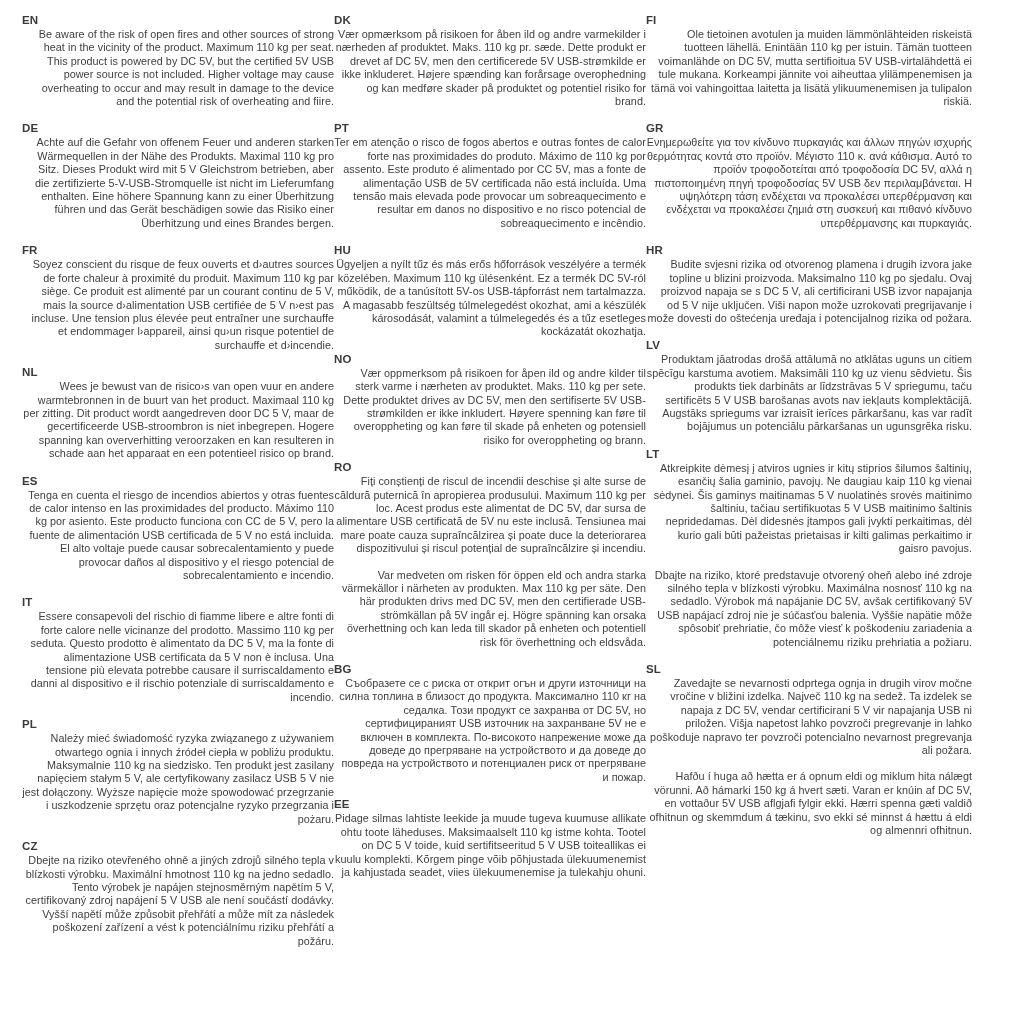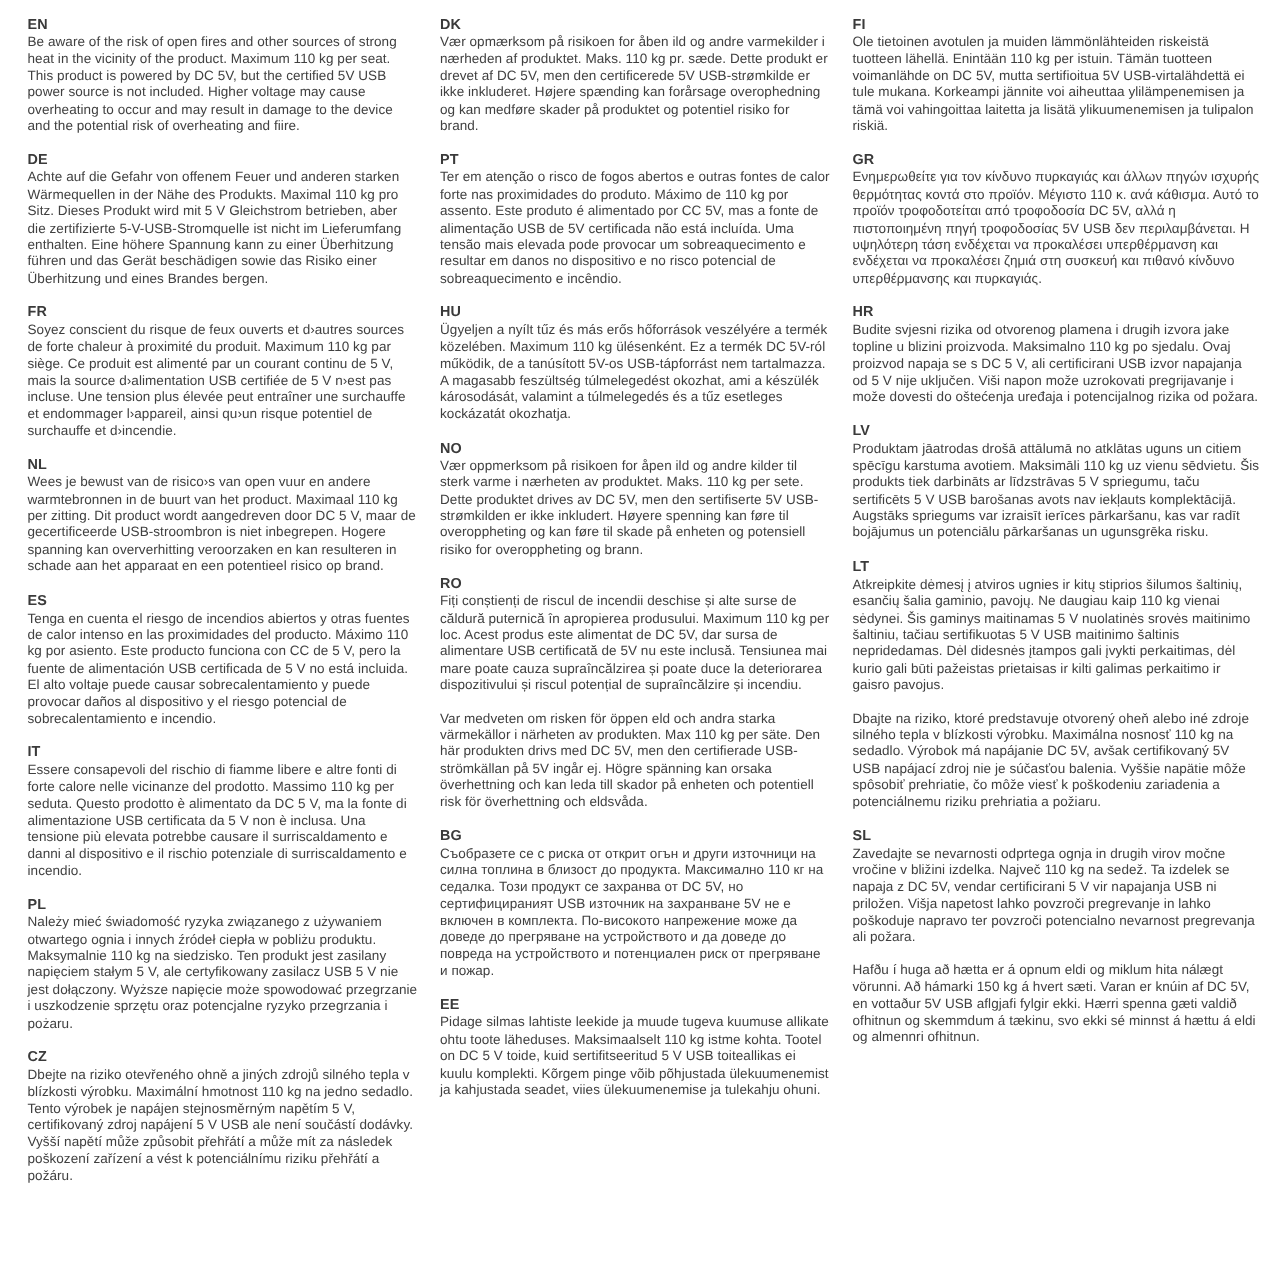--- a/index.html
+++ b/index.html
@@ -16,21 +16,20 @@
   }
   .page {
     box-sizing: border-box;
     width: 1024px;
     height: 1024px;
     padding: 13px 10px 0 22px;
   }
   .columns {
     display: grid;
     grid-template-columns: 312px 312px 326px;
-    column-gap: 18px;
     align-items: start;
   }
   .column {
     min-width: 0;
   }
   .lang-section {
     margin: 0 0 13px 0;
   }
   .lang-code {
     font-size: 11.5px;
@@ -39,21 +38,21 @@
     letter-spacing: 0.1px;
     margin: 0 0 1px 0;
     color: #3a3a3a;
   }
   .lang-text {
     font-size: 10.8px;
     line-height: 13.4px;
     letter-spacing: 0.05px;
     margin: 0;
     color: #404040;
-    text-align: left;
+    text-align: right;
   }
 </style>
 </head>
 <body>
 
 <div class="page">
   <div class="columns">
     <div class="column">
   <div class="lang-section">
     <div class="lang-code">EN</div>

